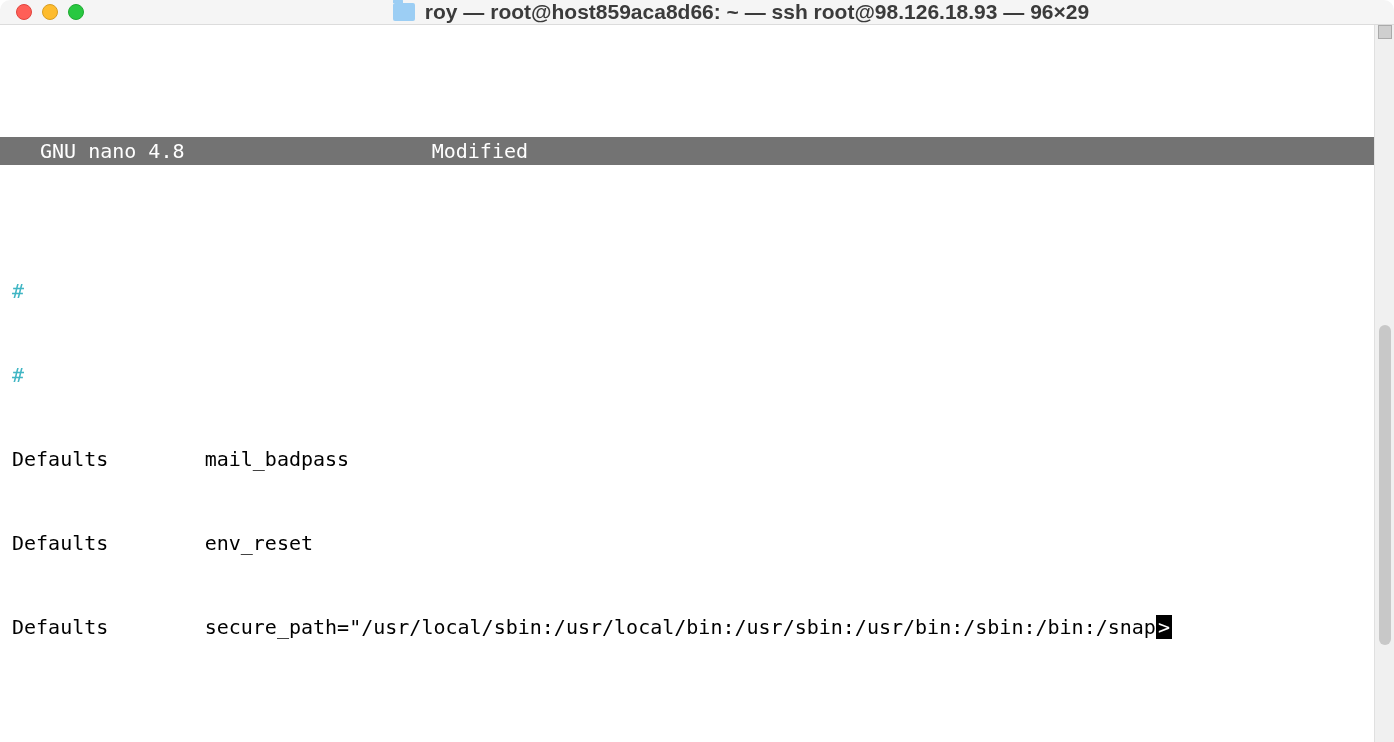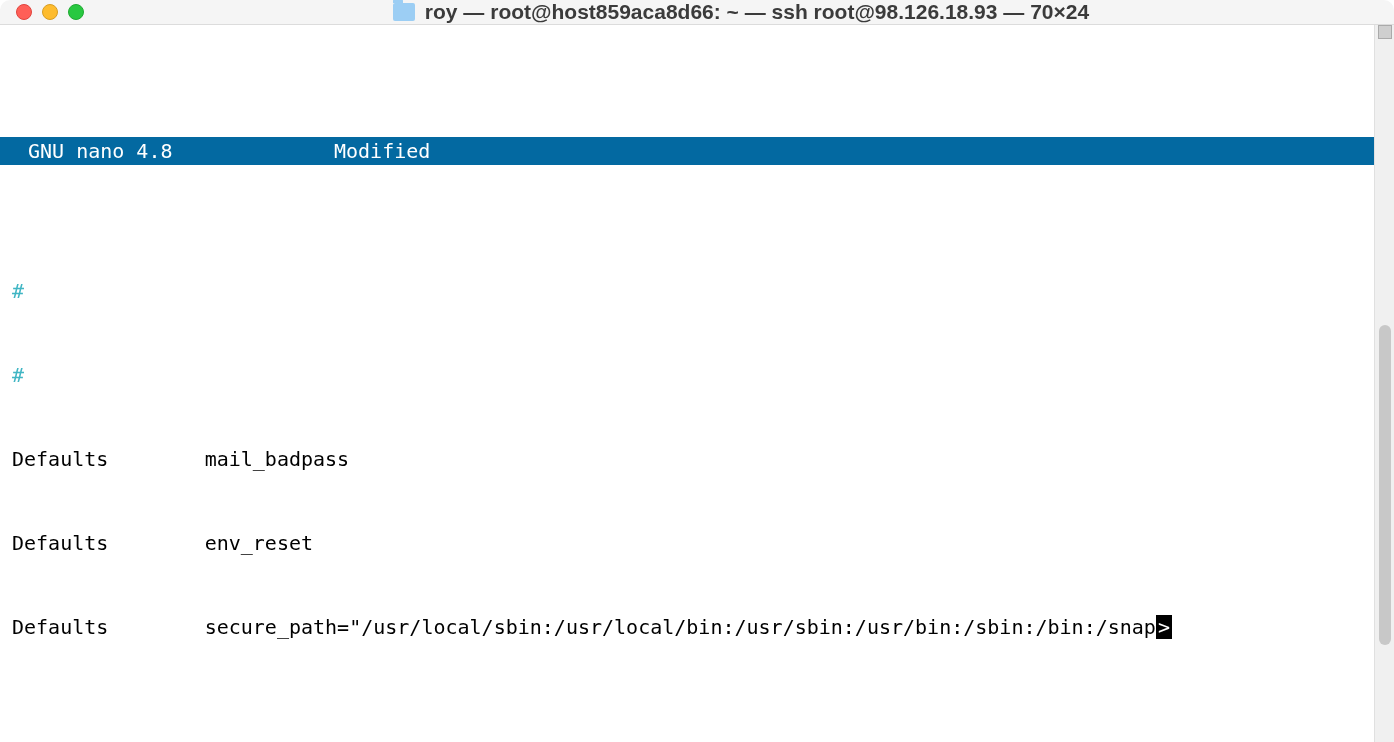--- a/index.html
+++ b/index.html
@@ -65,29 +65,28 @@
     position: relative;
   }
   .terminal {
     flex: 1;
     padding: 0;
     white-space: pre;
     line-height: 28px;
     overflow: hidden;
   }
   .statusbar {
-    background: #0369a1;
+    background: #737373;
     color: #ffffff;
     display: flex;
-    padding: 0 8px;
-    gap: 6px;
+    padding: 0 20px;
   }
   .statusbar .left { width: 320px; padding-left: 20px; }
   .statusbar .center { flex: 1; text-align: center; }
-  .statusbar .right { width: 200px; text-align: left; padding-right: 12px; }
+  .statusbar .right { width: 200px; text-align: right; padding-right: 12px; }
 
   .line { padding-left: 12px; }
   .comment { color: #41b6c4; }
   .plain { color: #000000; }
   .cont-marker {
     background: #000000;
     color: #ffffff;
     padding: 0 2px;
   }
 
@@ -121,21 +120,21 @@
 <body>
 
 <div class="titlebar">
   <div class="traffic-lights">
     <div class="dot red"></div>
     <div class="dot yellow"></div>
     <div class="dot green"></div>
   </div>
   <div class="title-wrap">
     <span class="folder-icon"></span>
-    <span>roy — root@host859aca8d66: ~ — ssh root@98.126.18.93 — 70×24</span>
+    <span>roy — root@host859aca8d66: ~ — ssh root@98.126.18.93 — 96×29</span>
   </div>
 </div>
 
 <div class="terminal-area">
   <div class="terminal">
 
     
     <div class="statusbar">
       <span class="left">GNU nano 4.8</span>
       <span class="right">Modified</span>

